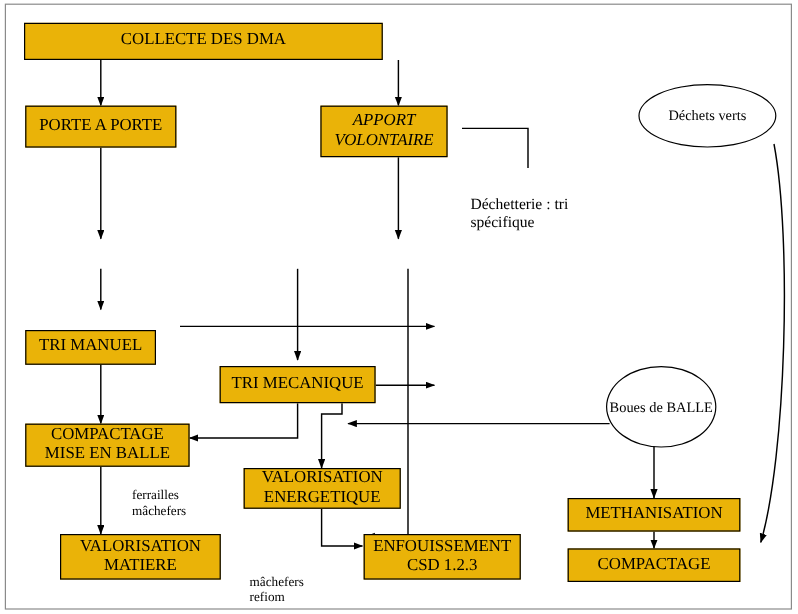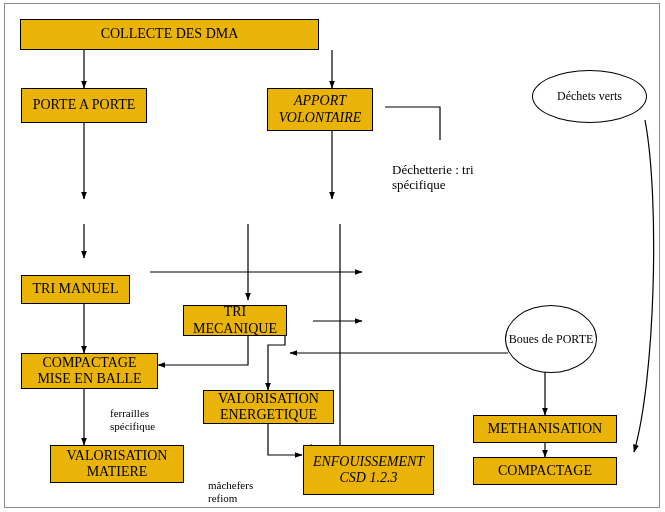--- a/index.html
+++ b/index.html
@@ -155,27 +155,27 @@
   <div class="freetext" style="left:392px; top:146px; width:150px;">
     <span>Déchetterie : tri
 spécifique</span>
   </div>
 
 
   <div class="box" style="left:21px; top:258px; width:109px; height:29px;margin-top:17px;">
     <span>TRI MANUEL</span>
   </div>
 
-  <div class="box" style="left:183px; top:305px; width:104px; height:31px;">
+  <div class="box" style="left:183px; top:305px; width:130px; height:31px;">
     <span>TRI MECANIQUE</span>
   </div>
 
   <div class="ellipse" style="left:505px; top:305px; width:92px; height:68px; font-size:12px;">
     <span>Boues de
-PORTE</span>
+BALLE</span>
   </div>
 
   <div class="box" style="left:21px; top:353px; width:137px; height:36px; white-space:pre-line;justify-content:center;">
     <span>COMPACTAGE
 MISE EN BALLE</span>
   </div>
 
   <div class="box" style="left:203px; top:390px; width:131px; height:34px; white-space:pre-line;">
     <span>VALORISATION
 ENERGETIQUE</span>
@@ -183,32 +183,32 @@
 
   <div class="box" style="left:473px; top:415px; width:144px; height:28px;">
     <span>METHANISATION</span>
   </div>
 
   <div class="box" style="left:50px; top:445px; width:134px; height:38px; white-space:pre-line;">
     <span>VALORISATION
 MATIERE</span>
   </div>
 
-  <div class="box" style="left:303px; top:445px; width:131px; height:50px; white-space:pre-line;font-style:italic;">
+  <div class="box" style="left:303px; top:445px; width:131px; height:38px; white-space:pre-line;">
     <span>ENFOUISSEMENT
 CSD    1.2.3</span>
   </div>
 
   <div class="box" style="left:473px; top:457px; width:144px; height:28px;">
     <span>COMPACTAGE</span>
   </div>
 
   <div class="smalltext" style="left:110px; top:394px; width:120px;">
     <span>ferrailles
-spécifique</span>
+mâchefers</span>
   </div>
 
   <div class="smalltext" style="left:208px; top:466px; width:110px;">
     <span>mâchefers
 refiom</span>
   </div>
 
 </div>
 
 </body></html>

